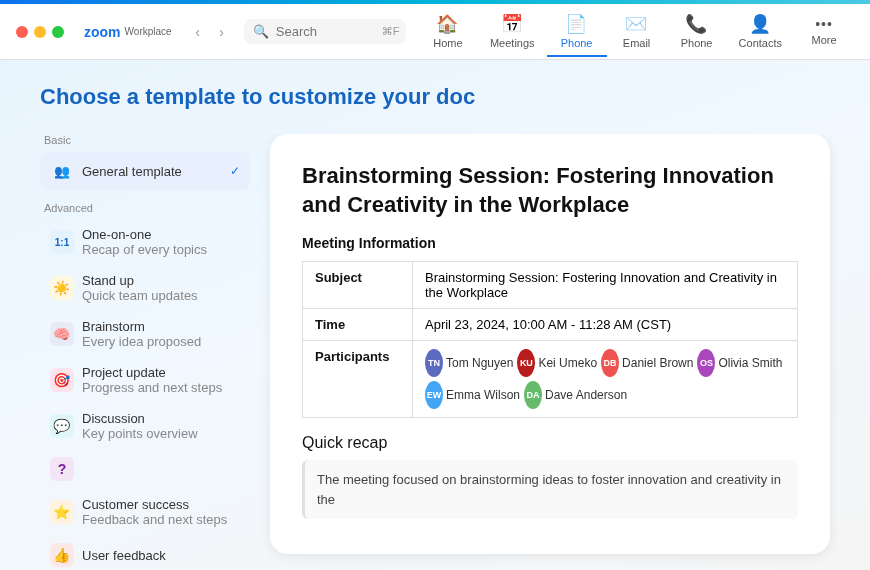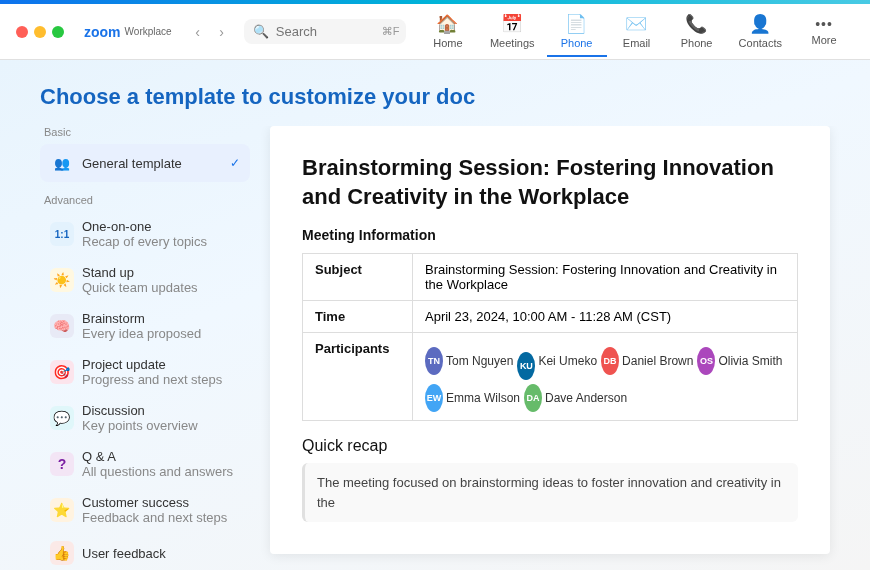--- a/index.html
+++ b/index.html
@@ -76,21 +76,21 @@
 
     
     .main-content {
       display: flex;
       flex-direction: column;
       height: calc(570px - 60px);
       background: linear-gradient(160deg, #e8f4fd 0%, #f0f8ff 40%, #f5f5f5 100%);
     }
 
     .page-title-section {
-      padding: 24px 40px 16px;
+      padding: 24px 40px 24px;
     }
     .page-title-section h1 {
       font-size: 22px; font-weight: 600; color: #1565c0;
     }
 
     .content-area {
       display: flex;
       flex: 1;
       padding: 0 40px 16px;
       gap: 20px;
@@ -120,21 +120,21 @@
     }
     .sidebar-item .item-text { flex: 1; }
     .sidebar-item .item-name { font-size: 13px; font-weight: 500; color: #333; }
     .sidebar-item .item-desc { font-size: 13px; color: #888; }
     .sidebar-item .check-icon { font-size: 12px; color: #1a73e8; }
 
     
     .template-preview {
       flex: 1;
       background: #fff;
-      border-radius: 4px;
+      border-radius: 18px;
       box-shadow: 0 2px 12px rgba(0,0,0,0.08);
       padding: 28px 32px;
       overflow: hidden;
     }
     .preview-title {
       font-size: 22px; font-weight: 700; color: #111; margin-bottom: 16px; line-height: 1.3;
     }
     .preview-section-title {
       font-size: 14px; font-weight: 700; color: #111; margin-bottom: 10px;
     }
@@ -287,24 +287,20 @@
         <div class="sidebar-item">
           <div class="item-icon" style="background:#e0f7fa;">💬</div>
           <div class="item-text">
             <div class="item-name">Discussion</div>
             <div class="item-desc">Key points overview</div>
           </div>
         </div>
 
         <div class="sidebar-item">
           <div class="item-icon" style="background:#f3e5f5; color:#7b1fa2; font-weight:700; font-size:14px;">?</div>
-          <div class="item-text">
-            <div class="item-name">Q &amp; A</div>
-            <div class="item-desc">All questions and answers</div>
-          </div>
         </div>
 
         <div class="sidebar-item">
           <div class="item-icon" style="background:#fff3e0;">⭐</div>
           <div class="item-text">
             <div class="item-name">Customer success</div>
             <div class="item-desc">Feedback and next steps</div>
           </div>
         </div>
 
@@ -334,21 +330,21 @@
         </tr>
         <tr>
           <td class="label-cell">Participants</td>
           <td>
             <div class="participants-cell">
               <span class="participant-chip">
                 <span class="participant-avatar" style="background:#5c6bc0;">TN</span>
                 Tom Nguyen
               </span>
               <span class="participant-chip">
-                <span class="participant-avatar" style="background:#0369a1;margin-top:11px;">KU</span>
+                <span class="participant-avatar" style="background:#b91c1c;">KU</span>
                 Kei Umeko
               </span>
               <span class="participant-chip">
                 <span class="participant-avatar" style="background:#ef5350;">DB</span>
                 Daniel Brown
               </span>
               <span class="participant-chip">
                 <span class="participant-avatar" style="background:#ab47bc;">OS</span>
                 Olivia Smith
               </span>

